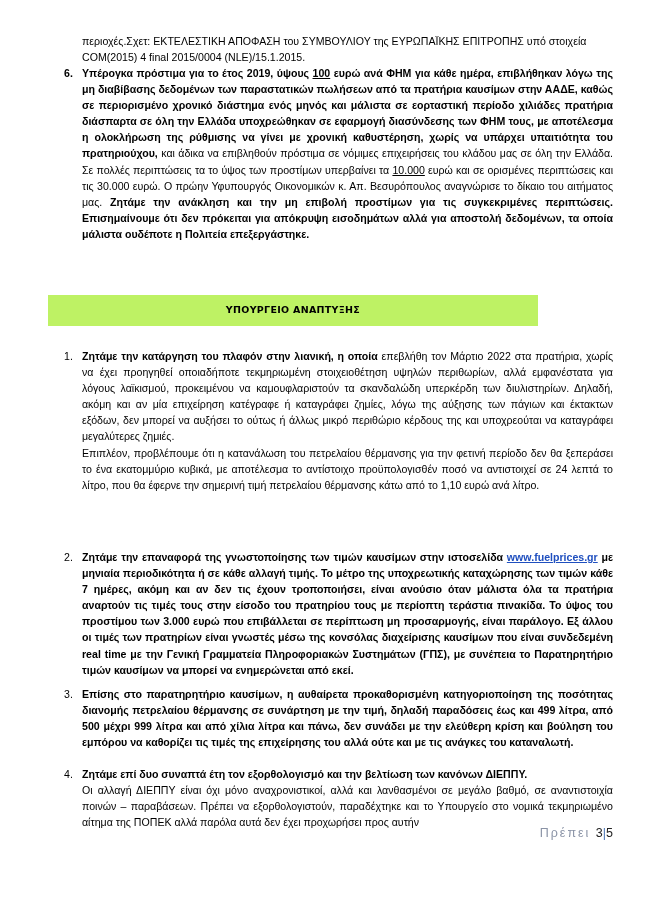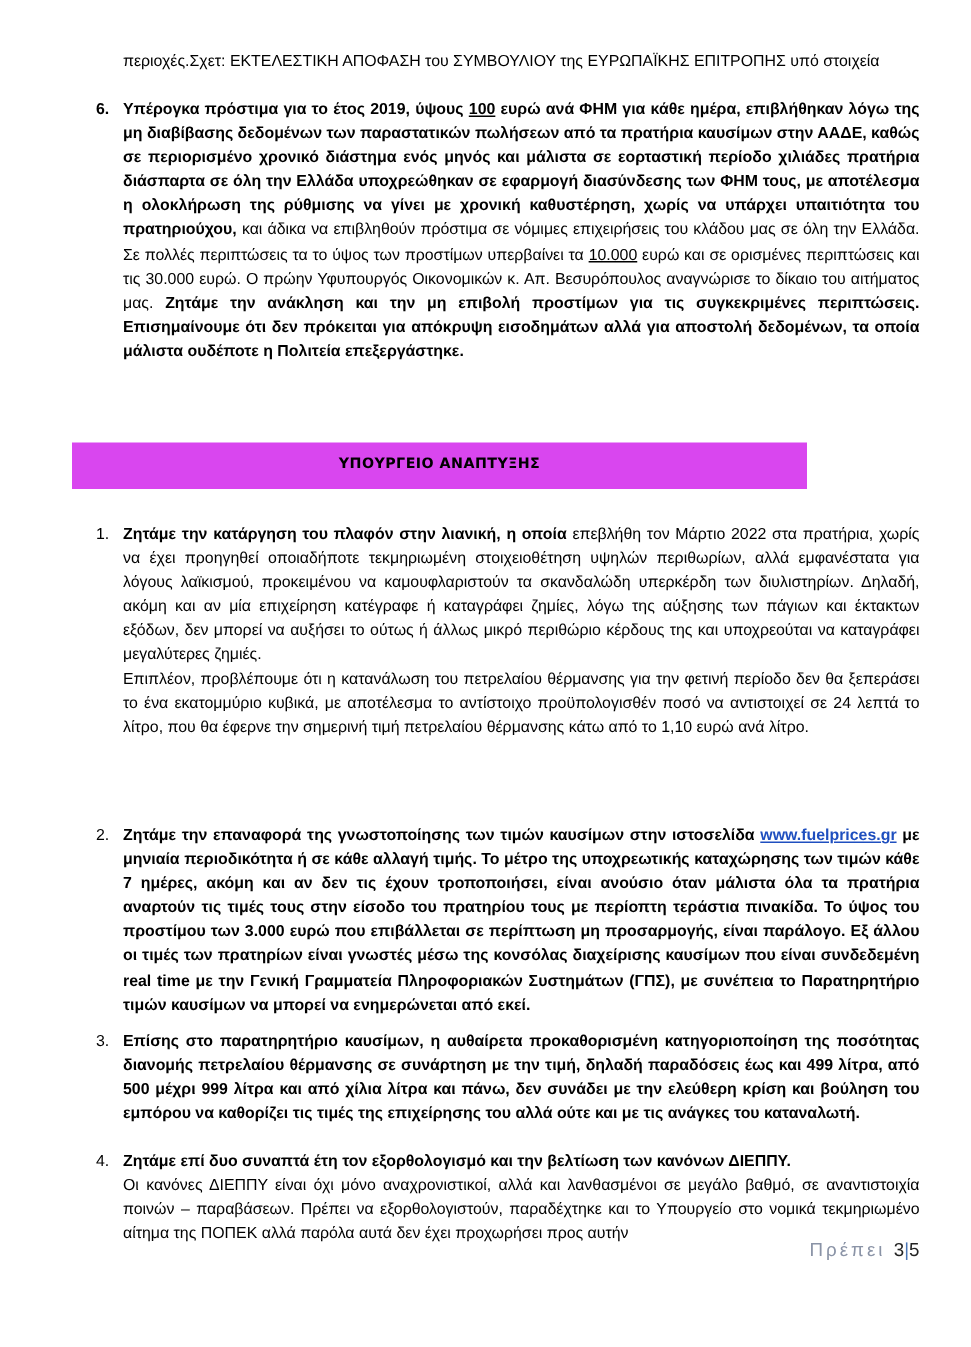--- a/index.html
+++ b/index.html
@@ -7,33 +7,34 @@
          font-family:"Liberation Sans", sans-serif; color:#000; }
   .page { position:absolute; left:0; top:0; width:647px; height:662px; }
   .txt { font-size:10.6px; line-height:16.1px; text-align:justify; }
   .item { position:absolute; left:64px; width:549px; }
   .num { position:absolute; left:0; top:0; width:20px; }
   .body { margin-left:18px; }
   .b { font-weight:bold; }
   .u { text-decoration:underline; }
   .link { color:#1f4fbf; text-decoration:underline; font-weight:bold; }
   .cont { position:absolute; left:82px; width:531px; }
-  .bar { position:absolute; left:48px; top:295px; width:490px; height:31px; background:#d946ef; }
+  .bar { position:absolute; left:48px; top:295px; width:490px; height:31px; background:#bef264; }
   .bar span { position:absolute; left:0; right:0; top:9px; text-align:center; font-size:9.5px; font-weight:bold; letter-spacing:0.3px; font-family:"DejaVu Sans", sans-serif; }
   .footer { position:absolute; right:34px; top:826px; font-size:12.5px; color:#8a93a6; letter-spacing:2px; }
   .footer .pg { color:#222; letter-spacing:0; }
   .footer .sep { color:#4a76b6; letter-spacing:0; }
 </style>
 </head>
 <body>
 
 <div class="page">
 
   <div class="txt cont" style="top:33px;">
     <div>περιοχές.Σχετ: ΕΚΤΕΛΕΣΤΙΚΗ ΑΠΟΦΑΣΗ του ΣΥΜΒΟΥΛΙΟΥ της ΕΥΡΩΠΑΪΚΗΣ ΕΠΙΤΡΟΠΗΣ υπό στοιχεία</div>
+    <div style="text-align:left">COM(2015) 4 final 2015/0004 (NLE)/15.1.2015.</div>
   </div>
 
   <div class="txt item" style="top:65px;">
     <span class="num b">6.</span>
     <div class="body">
       <span class="b">Υπέρογκα πρόστιμα  για το έτος 2019,  ύψους </span><span class="b u">100</span><span class="b"> ευρώ ανά ΦΗΜ για κάθε ημέρα, επιβλήθηκαν λόγω  της μη  διαβίβασης  δεδομένων των παραστατικών πωλήσεων από τα πρατήρια καυσίμων στην ΑΑΔΕ, καθώς σε περιορισμένο χρονικό διάστημα ενός μηνός και μάλιστα σε εορταστική περίοδο χιλιάδες πρατήρια διάσπαρτα σε όλη την Ελλάδα υποχρεώθηκαν σε εφαρμογή διασύνδεσης των ΦΗΜ τους, με  αποτέλεσμα  η ολοκλήρωση της ρύθμισης να γίνει  με χρονική καθυστέρηση, χωρίς να υπάρχει υπαιτιότητα του πρατηριούχου,</span><span> και άδικα να επιβληθούν πρόστιμα σε νόμιμες επιχειρήσεις του κλάδου μας σε όλη την Ελλάδα. Σε πολλές περιπτώσεις τα το ύψος των προστίμων υπερβαίνει τα  </span><span class="u">10.000</span><span> ευρώ και σε ορισμένες περιπτώσεις και τις 30.000 ευρώ. Ο πρώην Υφυπουργός Οικονομικών κ. Απ. Βεσυρόπουλος αναγνώρισε το δίκαιο του αιτήματος  μας.</span>
       <span class="b">Ζητάμε την ανάκληση και την μη επιβολή προστίμων για τις συγκεκριμένες  περιπτώσεις. Επισημαίνουμε ότι δεν πρόκειται για απόκρυψη εισοδημάτων αλλά για  αποστολή δεδομένων, τα οποία μάλιστα ουδέποτε η Πολιτεία επεξεργάστηκε.</span>
     </div>
   </div>
 
@@ -58,21 +59,21 @@
 
   <div class="txt item" style="top:686px;">
     <span class="num">3.</span>
     <div class="body b">Επίσης στο παρατηρητήριο καυσίμων, η αυθαίρετα προκαθορισμένη κατηγοριοποίηση της ποσότητας διανομής πετρελαίου θέρμανσης σε συνάρτηση με την τιμή, δηλαδή παραδόσεις έως και 499 λίτρα, από 500 μέχρι 999 λίτρα και  από χίλια λίτρα και πάνω, δεν συνάδει με την  ελεύθερη κρίση και βούληση του εμπόρου να καθορίζει τις τιμές της επιχείρησης του αλλά ούτε και με τις ανάγκες του καταναλωτή.</div>
   </div>
 
   <div class="txt item" style="top:766px;">
     <span class="num">4.</span>
     <div class="body">
       <div class="b" style="text-align:left">Ζητάμε επί  δυο συναπτά έτη τον εξορθολογισμό και την βελτίωση των  κανόνων ΔΙΕΠΠΥ.</div>
-      <div>Οι  κανόνες ΔΙΕΠΠΥ είναι όχι μόνο  αναχρονιστικοί, αλλά και λανθασμένοι σε μεγάλο βαθμό, σε αναντιστοιχία ποινών – παραβάσεων. Πρέπει να εξορθολογιστούν, παραδέχτηκε και το Υπουργείο στο νομικά τεκμηριωμένο αίτημα  της ΠΟΠΕΚ  αλλά παρόλα αυτά  δεν έχει προχωρήσει προς αυτήν</div>
+      <div>Οι  αλλαγή ΔΙΕΠΠΥ είναι όχι μόνο  αναχρονιστικοί, αλλά και λανθασμένοι σε μεγάλο βαθμό, σε αναντιστοιχία ποινών – παραβάσεων. Πρέπει να εξορθολογιστούν, παραδέχτηκε και το Υπουργείο στο νομικά τεκμηριωμένο αίτημα  της ΠΟΠΕΚ  αλλά παρόλα αυτά  δεν έχει προχωρήσει προς αυτήν</div>
     </div>
   </div>
 
   <div class="footer">
     <span>Πρέπει</span>
     <span class="pg">3</span><span class="sep">|</span><span class="pg">5</span>
   </div>
 
 </div>
 

